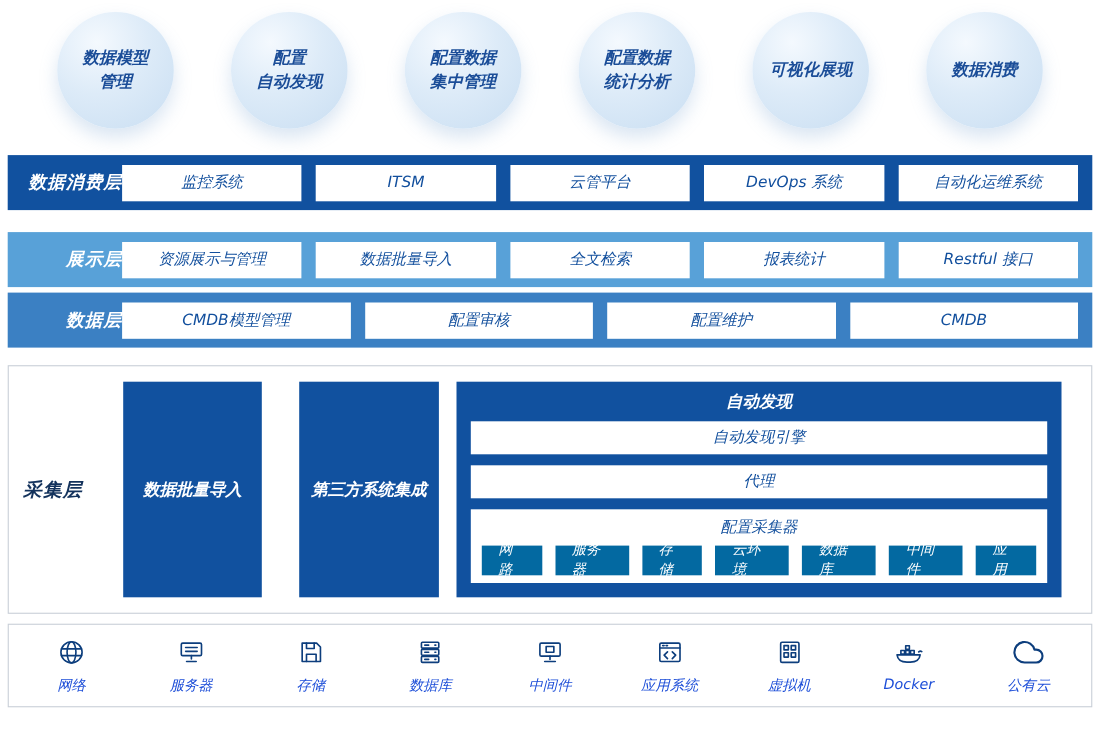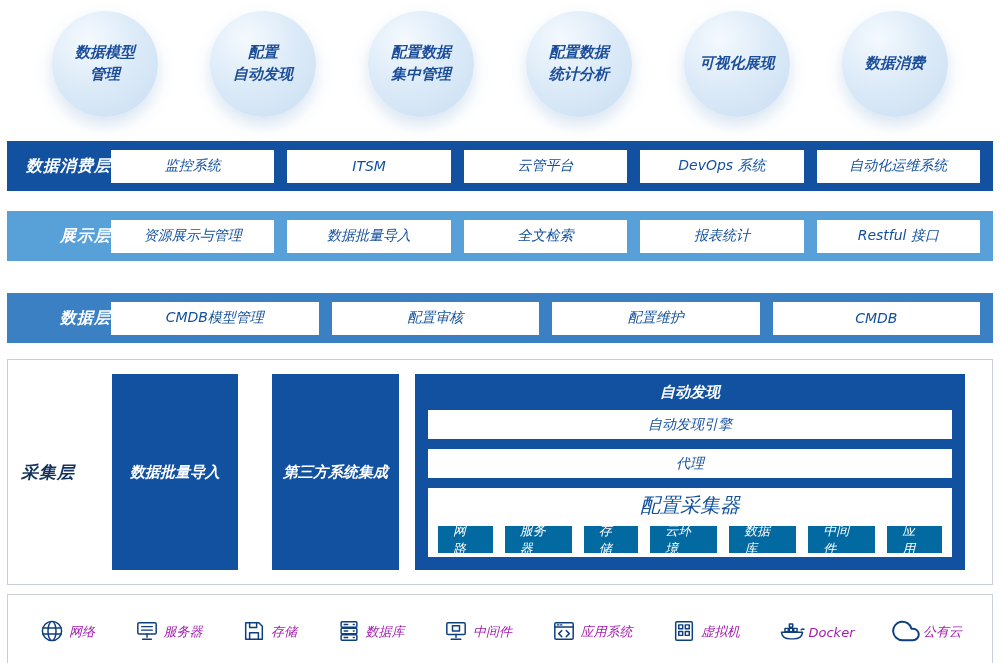--- a/index.html
+++ b/index.html
@@ -16,21 +16,21 @@
     background:radial-gradient(circle at 34% 26%, #f4f9fe 0%, #ddebf8 45%, #c9def2 100%);
     box-shadow:0 8px 16px rgba(120,160,210,.28);
     display:flex; flex-direction:column; align-items:center; justify-content:center;
     color:#1b4d98; font-weight:bold; font-size:15px; line-height:1.45; text-align:center;
   }
 
   
   .band { display:flex; align-items:center; margin:0 7px; height:50px; }
   .band-consumption { margin-top:24px; background:#11519f; }
   .band-display     { margin-top:20px; background:#58a1d8; }
-  .band-data        { margin-top:32px; background:#3b80c3; }
+  .band-data        { margin-top:5px; background:#3b80c3; }
   .band-label {
     width:104px; padding-left:2px; color:#ffffff; font-weight:bold;
     font-size:16px; letter-spacing:1px; flex-shrink:0;text-align:right;
   }
   .band-items { flex:1; display:flex; gap:13px; padding-right:13px; }
   .band-item {
     flex:1; height:33px; background:#ffffff;
     display:flex; align-items:center; justify-content:center;
     color:#124f9d; font-size:14px;
   }
@@ -57,35 +57,35 @@
   .discovery-title { color:#ffffff; font-weight:bold; font-size:15px; text-align:center; margin-bottom:8px; }
   .discovery-bar {
     background:#ffffff; height:30px; margin-bottom:10px;
     display:flex; align-items:center; justify-content:center;
     color:#124f9d; font-size:14px;
   }
   .collector {
     background:#ffffff; flex:1; display:flex; flex-direction:column;
     align-items:center; justify-content:center; gap:7px; padding:4px 10px;
   }
-  .collector-title { color:#124f9d; font-size:20px; }
+  .collector-title { color:#124f9d; font-size:14px; }
   .collector-items { display:flex; gap:12px; justify-content:center; }
   .collector-item {
     background:#0369a1; color:#ffffff; font-size:13px; height:27px;
     padding:0 15px; display:flex; align-items:center; justify-content:center;
   }
 
   
   .infra {
     margin:9px 7px 0; height:76px; border:1px solid #c9cfd8; background:#ffffff;
     display:flex; align-items:center; justify-content:space-between; padding:0 30px;
   }
   .infra-item {
-    display:flex; flex-direction:row; align-items:center; gap:3px;
-    color:#a21caf; font-size:13px; min-width:54px;
+    display:flex; flex-direction:column; align-items:center; gap:3px;
+    color:#1d4ed8; font-size:13px; min-width:54px;
   }
   .infra-icon svg {
     width:28px; height:28px; stroke:#0d3e7d; fill:none;
     stroke-width:1.7; stroke-linecap:round; stroke-linejoin:round;
   }
 </style>
 </head>
 <body>
 
 <div class="page">

